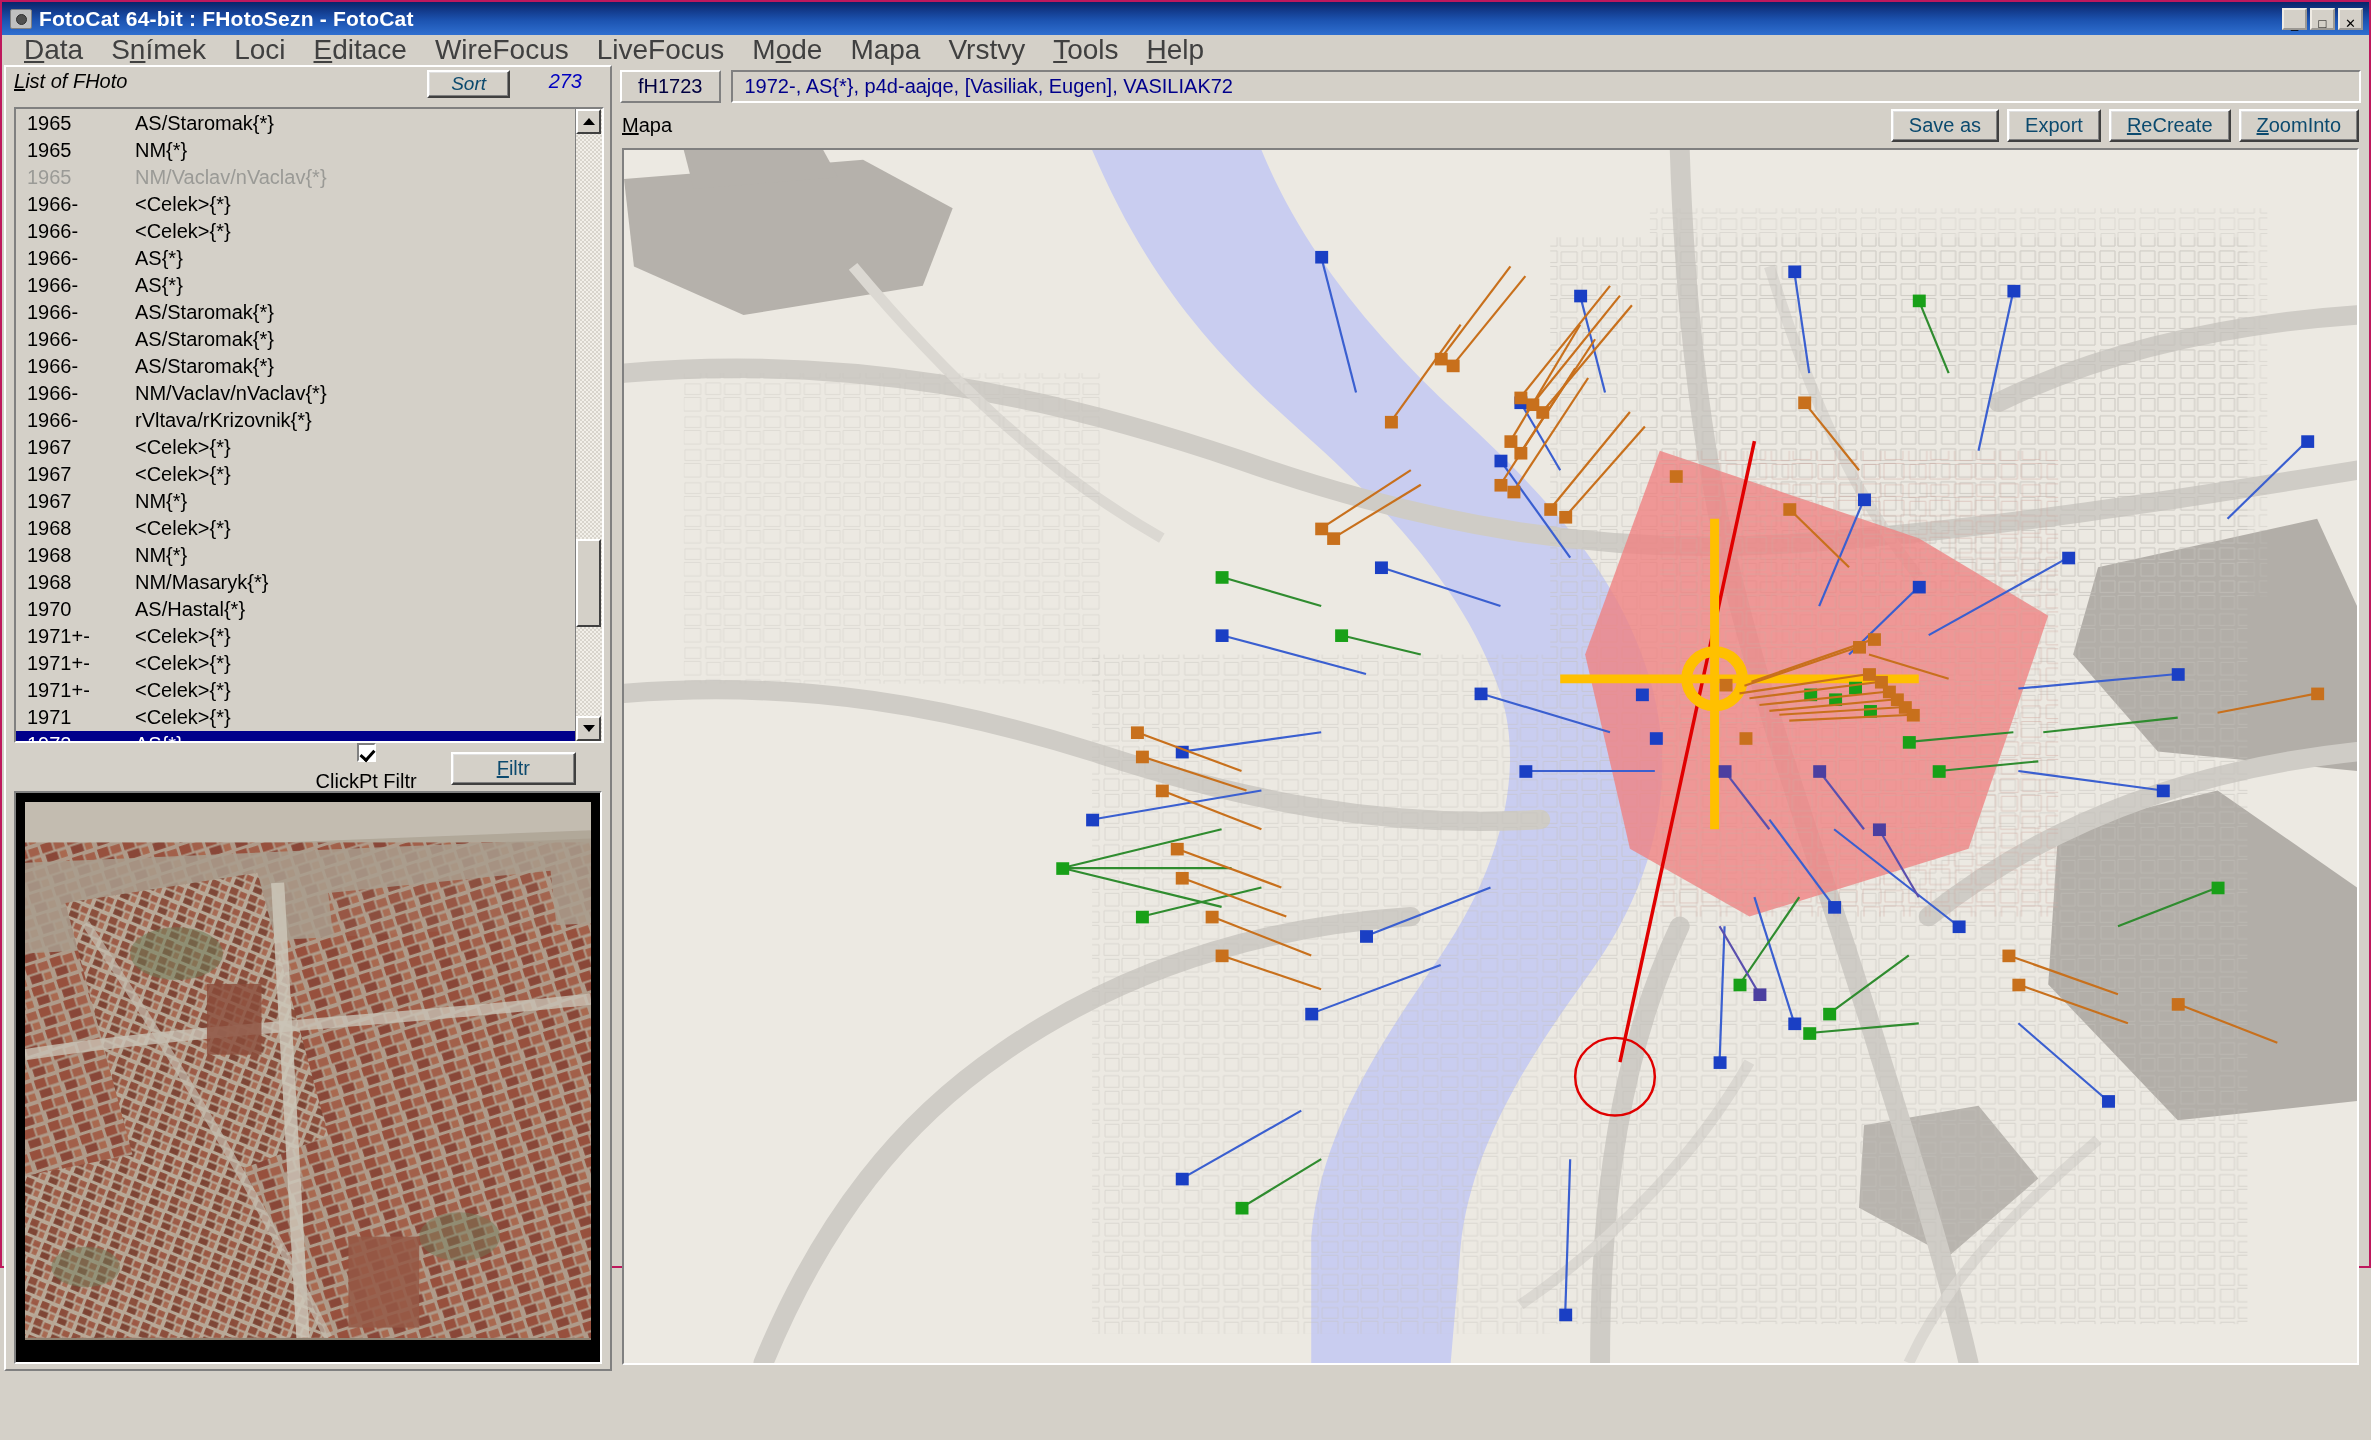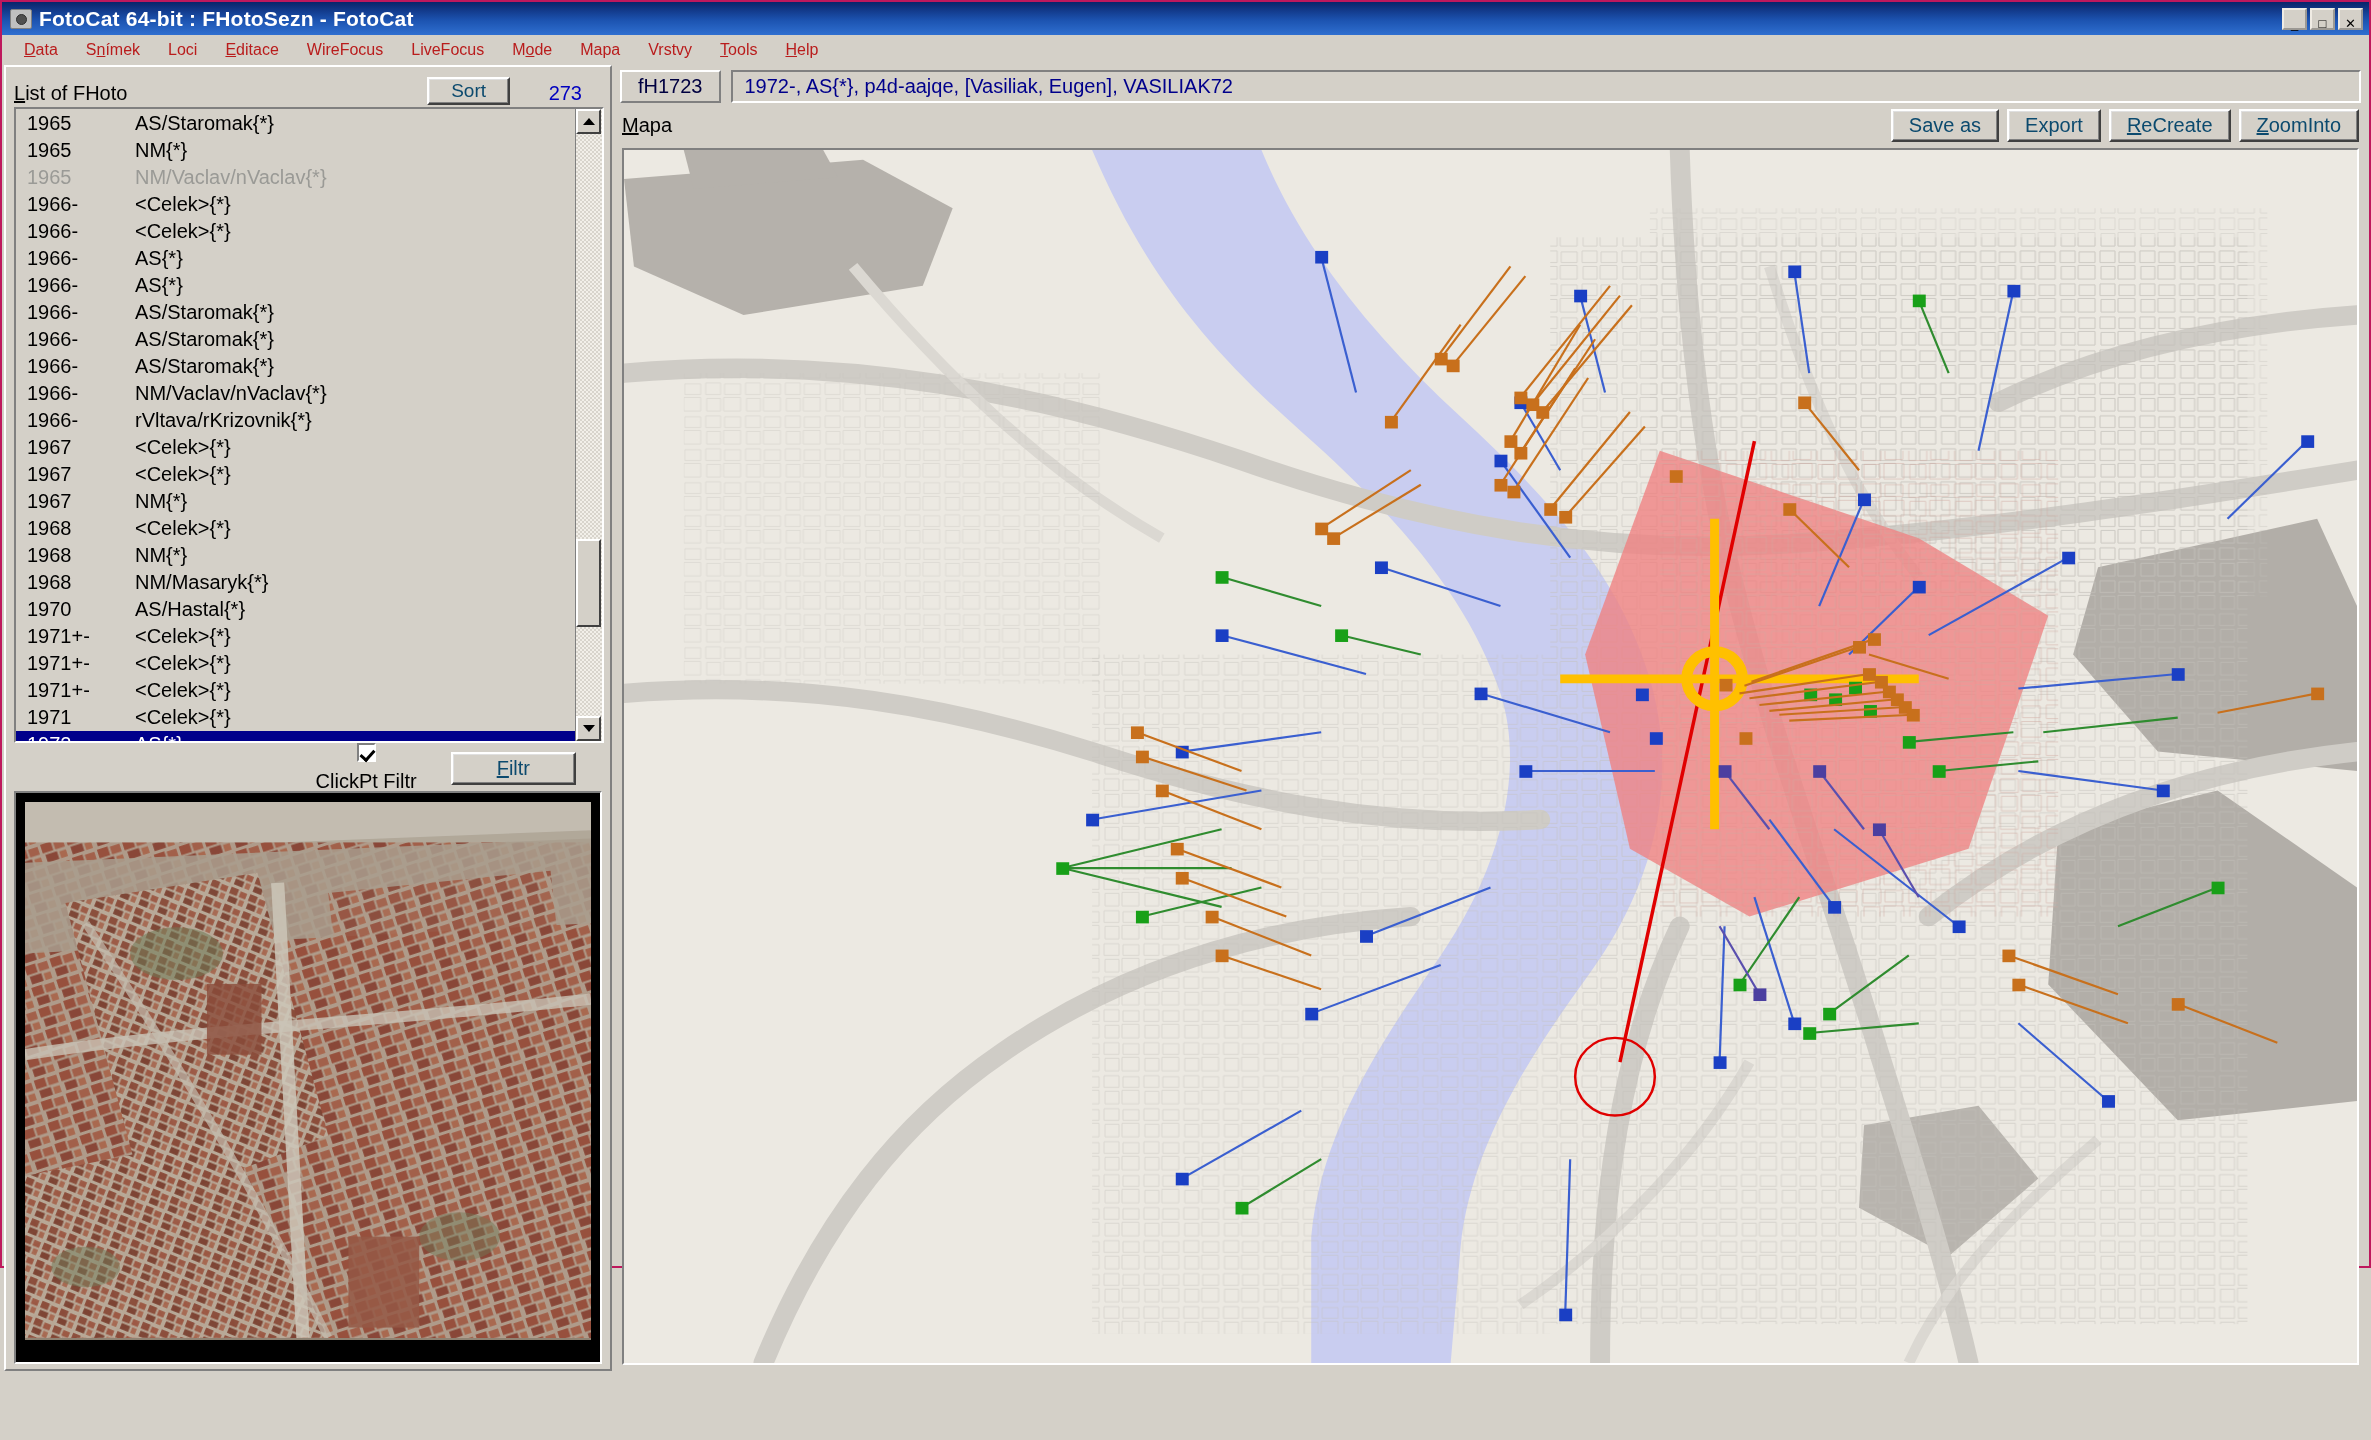--- a/index.html
+++ b/index.html
@@ -25,31 +25,31 @@
   .title-text{color:#fff;font-size:21px;font-weight:bold;letter-spacing:.2px;white-space:nowrap;}
   .title-btns{margin-left:auto;display:flex;gap:3px;padding-right:2px;}
   .tbtn{width:25px;height:22px;background:#d4d0c8;border:2px outset #f0ece4;
     display:flex;align-items:flex-end;justify-content:center;font-size:11px;
     color:#000;box-sizing:border-box;position:relative;}
   .tbtn span{font-size:13px;line-height:9px;font-family:"Liberation Sans",sans-serif;}
 
   
   .menubar{height:30px;background:#d4d0c8;display:flex;align-items:center;
     padding-left:8px;box-sizing:border-box;}
-  .menu-item{font-size:16px;color:#b91c1c;padding:2px 14px;white-space:nowrap;cursor:default;}
+  .menu-item{font-size:28px;color:#404040;padding:2px 14px;white-space:nowrap;cursor:default;}
   .menu-item u{text-decoration:underline;}
 
   
   .main{display:flex;height:1306px;box-sizing:border-box;}
 
   
   .left{width:608px;flex:0 0 608px;position:relative;background:#d4d0c8;
         border:2px solid;border-color:#fff #808080 #808080 #fff;box-sizing:border-box;
         margin:0 0 0 2px;}
-  .lp-head{display:flex;align-items:flex-end;height:38px;padding:3px 8px 0 8px;box-sizing:border-box;}
+  .lp-head{display:flex;align-items:flex-start;height:38px;padding:3px 8px 0 8px;box-sizing:border-box;font-style:italic;}
   .lp-title{font-size:20px;color:#000;}
   .lp-title u{text-decoration:underline;}
   .btn{background:#d4d0c8;border:2px solid;border-color:#fff #404040 #404040 #fff;
        box-shadow:inset -1px -1px 0 #808080, inset 1px 1px 0 #dfdfdf;
        font-size:19px;color:#0c4a6e;padding:2px 14px;box-sizing:border-box;
        font-family:"Liberation Sans",sans-serif;cursor:default;white-space:nowrap;}
   .btn u{text-decoration:underline;}
   .sort-btn{margin-left:auto;padding:1px 22px;font-size:19px;}
   .count{color:#0000c0;font-size:20px;margin-left:26px;margin-right:20px;min-width:46px;text-align:right;}
 

